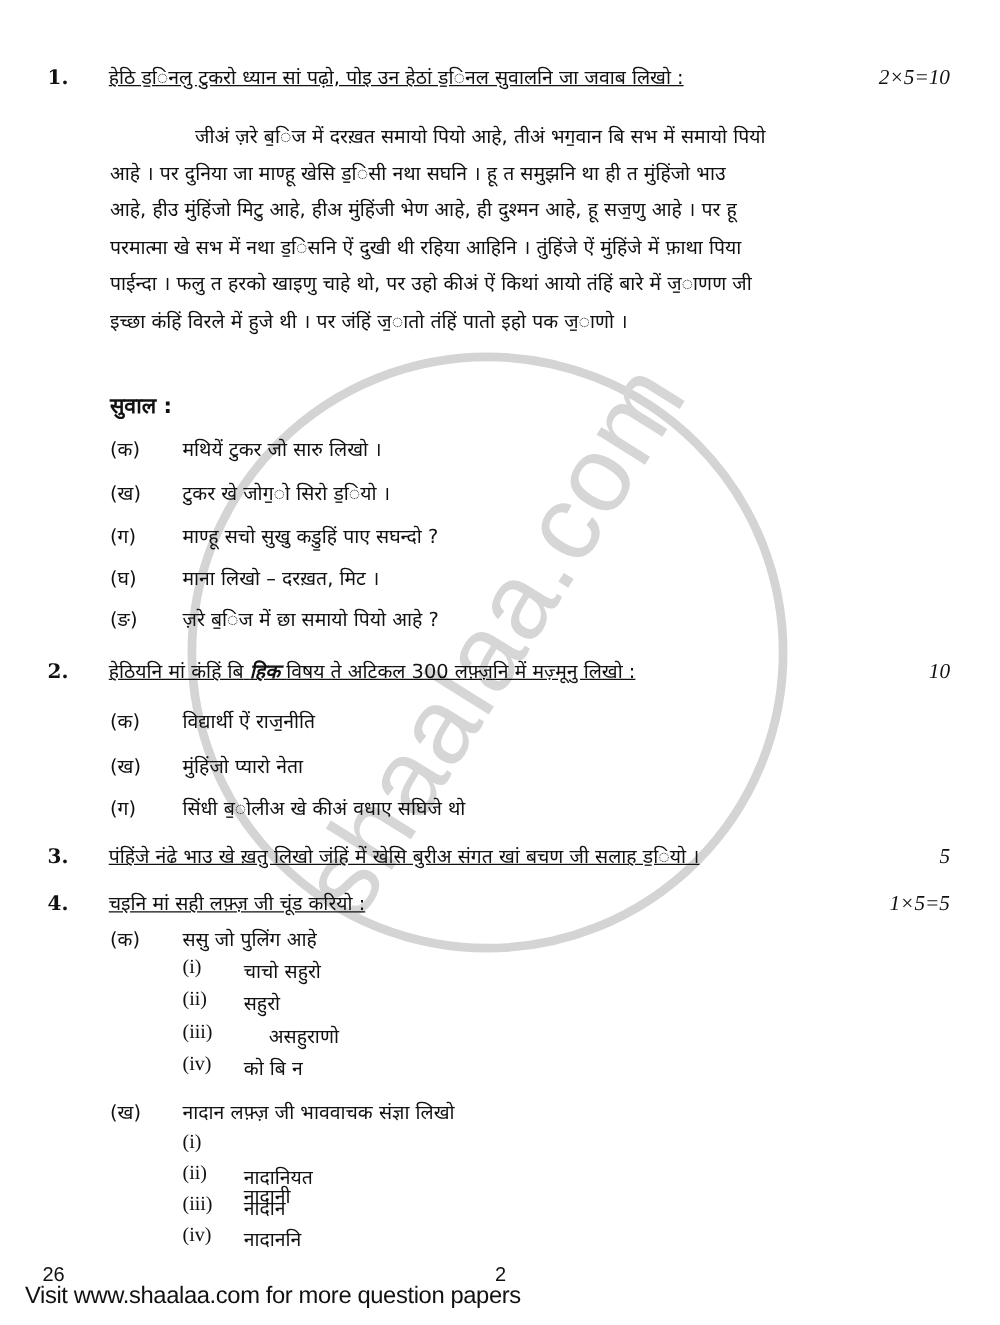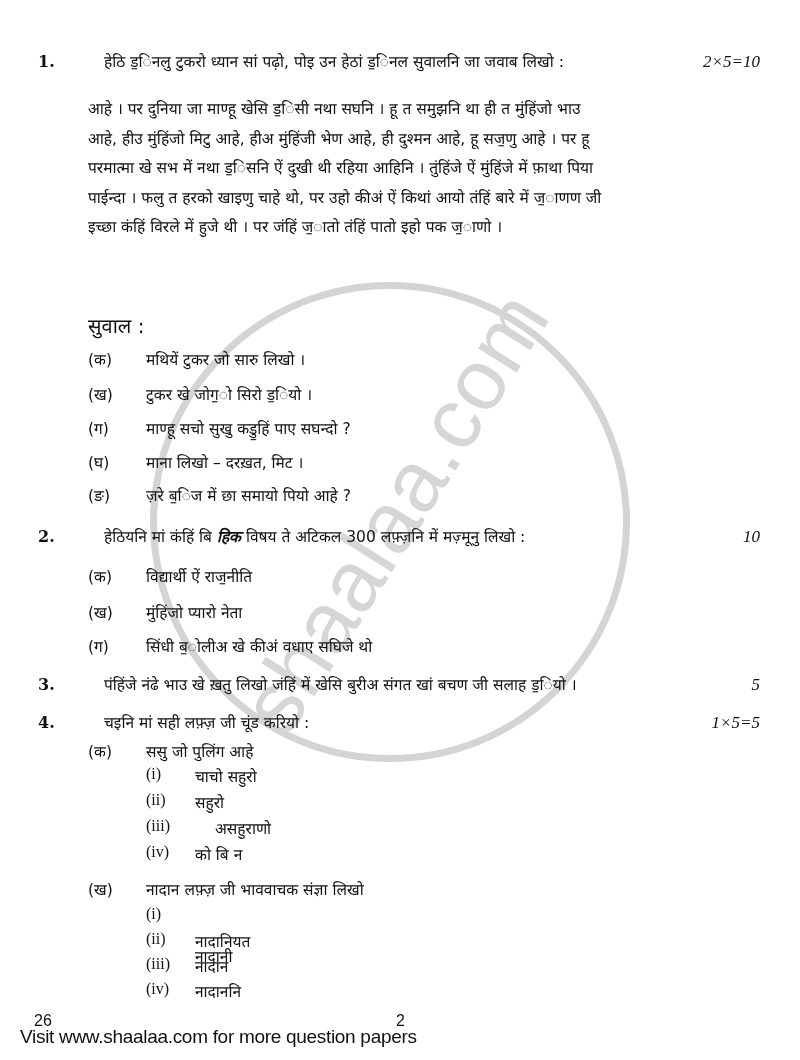--- a/index.html
+++ b/index.html
@@ -54,42 +54,42 @@
       line-height: 20px;
       white-space: nowrap;
     }
     .qnum {
       position: absolute;
       left: 38px;
       font-family: "DejaVu Serif", serif;
       font-weight: bold;
       font-size: 16px;
     }
-    .qtext { position: absolute; left: 104px; }
+    .qtext { position: absolute; left: 87px; text-decoration: underline; }
     .marks {
       position: absolute;
       right: 40px;
       font-family: "Liberation Serif", serif;
       font-style: italic;
       font-size: 17px;
     }
     .para {
       position: absolute;
       left: 88px;
       width: 672px;
       font-size: 15.5px;
       line-height: 29.5px;
       text-align: justify;
     }
     .para .indent { display: inline-block; width: 68px; }
     .sub-heading {
       position: absolute;
       left: 88px;
-      font-weight: normal;
-      font-size: 20px;
+      font-weight: bold;
+      font-size: 17px;
     }
     .opt-label {
       position: absolute;
       font-size: 15.5px;
     }
     .opt-text {
       position: absolute;
       font-size: 15.5px;
       white-space: nowrap;
     }
@@ -124,20 +124,21 @@
 
   <div class="content">
 
     <div class="row" style="top:52px; left:0; width:800px;">
       <span class="qnum">1.</span>
       <span class="qtext">हेठि ड॒िनलु टुकरो ध्यान सां पढ़ो, पोइ उन हेठां ड॒िनल सुवालनि जा जवाब लिखो :</span>
       <span class="marks">2×5=10</span>
     </div>
 
     <div class="para" style="top:95px;">
+      <div><span class="indent"></span><span>जीअं ज़रे ब॒िज में दरख़त समायो पियो आहे, तीअं भग॒वान बि सभ में समायो पियो</span></div>
       <div>आहे । पर दुनिया जा माण्हू खेसि ड॒िसी नथा सघनि । हू त समुझनि था ही त मुंहिंजो भाउ</div>
       <div>आहे, हीउ मुंहिंजो मिटु आहे, हीअ मुंहिंजी भेण आहे, ही दुश्मन आहे, हू सज॒णु आहे । पर हू</div>
       <div>परमात्मा खे सभ में नथा ड॒िसनि ऐं दुखी थी रहिया आहिनि । तुंहिंजे ऐं मुंहिंजे में फ़ाथा पिया</div>
       <div>पाईन्दा । फलु त हरको खाइणु चाहे थो, पर उहो कीअं ऐं किथां आयो तंहिं बारे में ज॒ाणण जी</div>
       <div>इच्छा कंहिं विरले में हुजे थी । पर जंहिं ज॒ातो तंहिं पातो इहो पक ज॒ाणो ।</div>
     </div>
 
     <div class="sub-heading" style="top:312px;">सुवाल :</div>
 
     <div>

